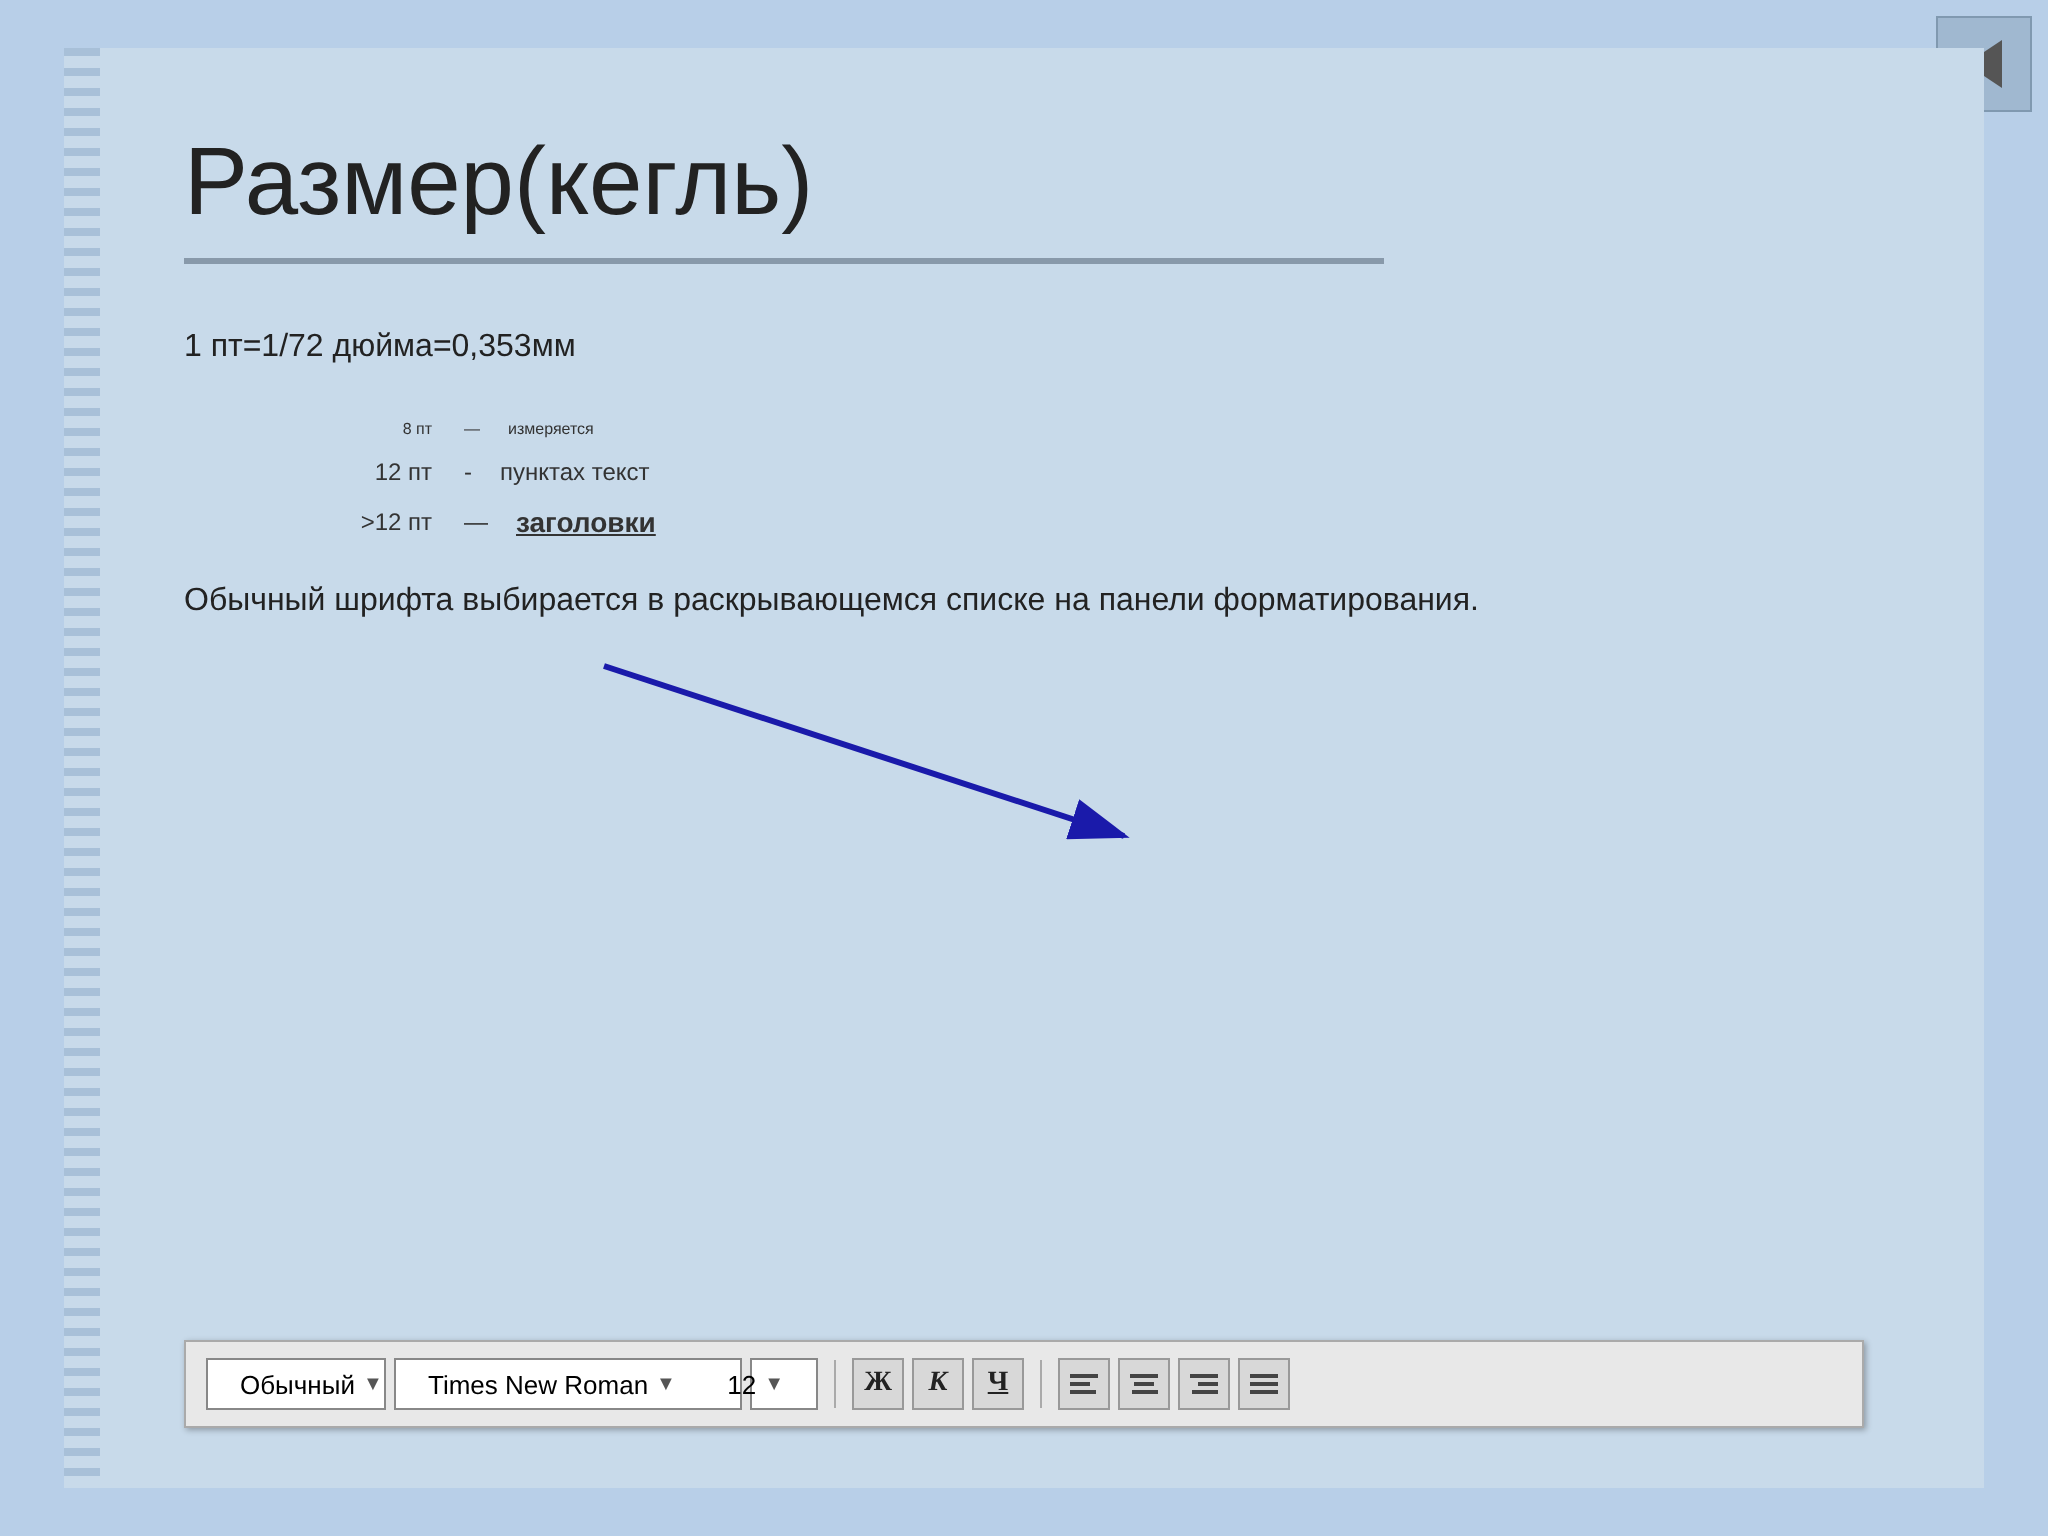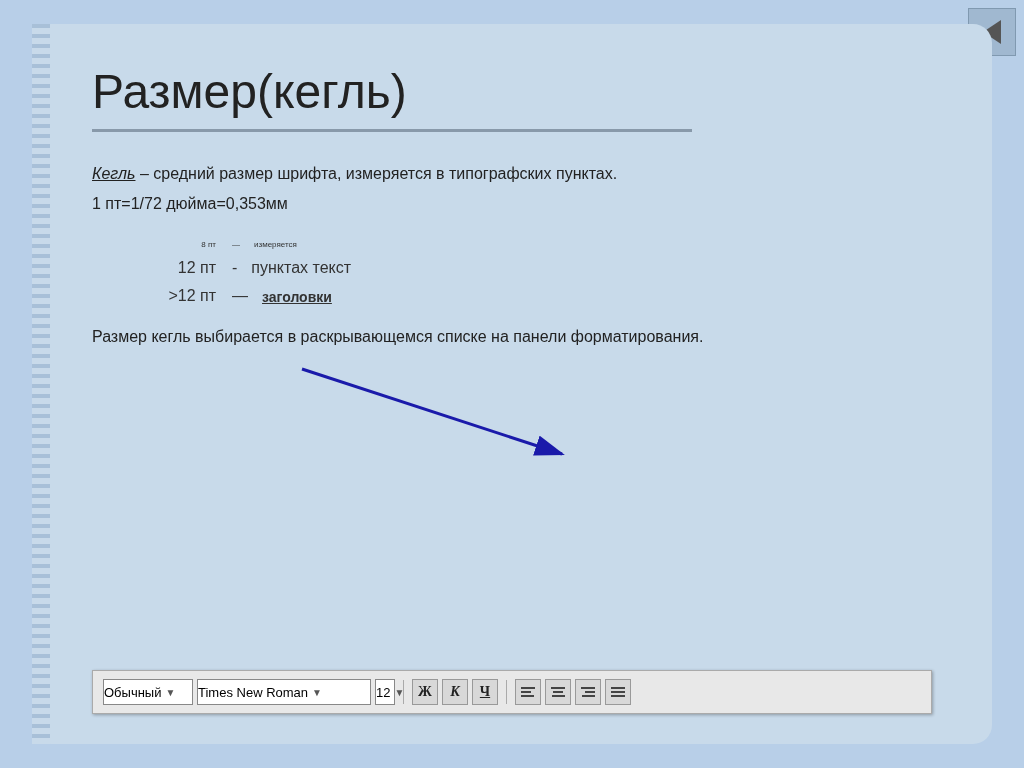--- a/index.html
+++ b/index.html
@@ -14,21 +14,20 @@
     }
 
     .slide {
       width: 960px;
       height: 720px;
       background: #c8daea;
       position: absolute;
       top: 24px;
       left: 32px;
       padding: 40px 60px;
-      border-radius: 19px;
     }
 
     
     .slide::before {
       content: '';
       position: absolute;
       left: 0;
       top: 0;
       width: 18px;
       height: 100%;
@@ -105,42 +104,42 @@
       line-height: 1.5;
     }
 
     .font-sizes {
       margin: 10px 0 20px 0;
       padding-left: 60px;
     }
 
     .font-size-row {
       display: flex;
-      align-items: flex-end;
+      align-items: center;
       margin-bottom: 10px;
     }
 
     .fs-label {
       color: #333;
       min-width: 80px;
       text-align: right;
       padding-right: 16px;
     }
 
     .fs-dash {
       padding-right: 14px;
       color: #333;
     }
 
     .fs-desc {
       color: #333;
     }
 
     .fs-8 { font-size: 8px; }
-    .fs-12 { font-size: 16px; }
+    .fs-12 { font-size: 12px; }
     .fs-14 { font-size: 14px; font-weight: bold; text-decoration: underline; }
 
     .bottom-text {
       font-size: 16px;
       color: #222;
       line-height: 1.5;
       max-width: 680px;
       margin-bottom: 30px;
     }
 
@@ -169,21 +168,21 @@
       display: flex;
       align-items: center;
       gap: 4px;
       height: 44px;
       box-shadow: 1px 1px 3px rgba(0,0,0,0.3);
     }
 
     .tb-select {
       background: white;
       border: 1px solid #888;
-      padding: 2px 0;
+      padding: 2px 16px;
       font-size: 13px;
       display: flex;
       align-items: center;
       gap: 4px;
       height: 26px;
     }
 
     .tb-select .arrow-down {
       font-size: 10px;
       color: #555;
@@ -192,21 +191,21 @@
     .tb-select-style {
       width: 90px;
     }
 
     .tb-select-font {
       width: 174px;
     }
 
     .tb-select-size {
       width: 20px;
-      justify-content: flex-start;
+      justify-content: flex-end;
     }
 
     .tb-sep {
       width: 1px;
       height: 24px;
       background: #aaa;
       margin: 0 4px;
     }
 
     .tb-btn {
@@ -261,23 +260,20 @@
 <div class="nav-button"></div>
 
 <div class="slide">
 
   <h1>Размер(кегль)</h1>
 
   <div class="title-underline"></div>
 
   <div class="content">
 
-    <p class="definition">
-      <span class="kegel">Кегль</span><span> – </span><span>средний размер шрифта, измеряется в типографских пунктах.</span>
-    </p>
     <p class="subtext">1 пт=1/72 дюйма=0,353мм</p>
 
     <div class="font-sizes">
 
       <div class="font-size-row">
         <span class="fs-label fs-8">8 пт</span>
         <span class="fs-dash fs-8">—</span>
         <span class="fs-desc fs-8">измеряется</span>
       </div>
 
@@ -288,21 +284,21 @@
       </div>
 
       <div class="font-size-row">
         <span class="fs-label fs-12">&gt;12 пт</span>
         <span class="fs-dash fs-12">—</span>
         <span class="fs-desc fs-14">заголовки</span>
       </div>
 
     </div>
 
-    <p class="bottom-text">Размер кегль выбирается в раскрывающемся списке на панели форматирования.</p>
+    <p class="bottom-text">Обычный шрифта выбирается в раскрывающемся списке на панели форматирования.</p>
 
     <div class="arrow-area">
       <svg class="arrow-svg" width="300" height="110" viewBox="0 0 300 110">
 
         <defs>
           <marker id="arrowhead" markerWidth="10" markerHeight="7" refX="9" refY="3.5" orient="auto">
             <polygon points="0 0, 10 3.5, 0 7" fill="#1a1aaa"></polygon>
           </marker>
         </defs>
         <line x1="10" y1="10" x2="270" y2="95" stroke="#1a1aaa" stroke-width="3" marker-end="url(#arrowhead)"></line>

